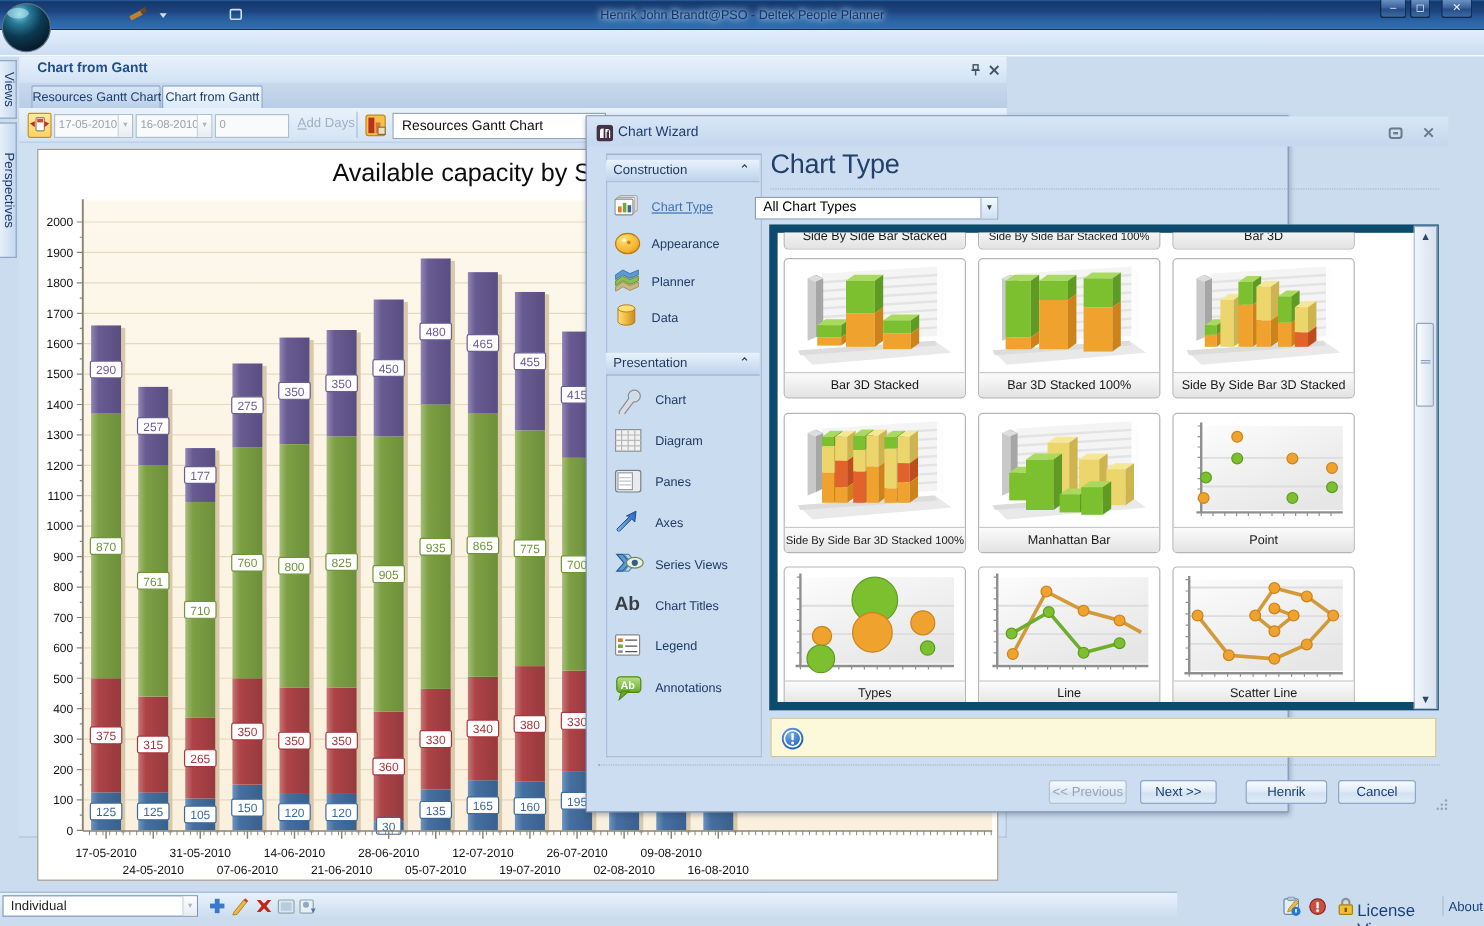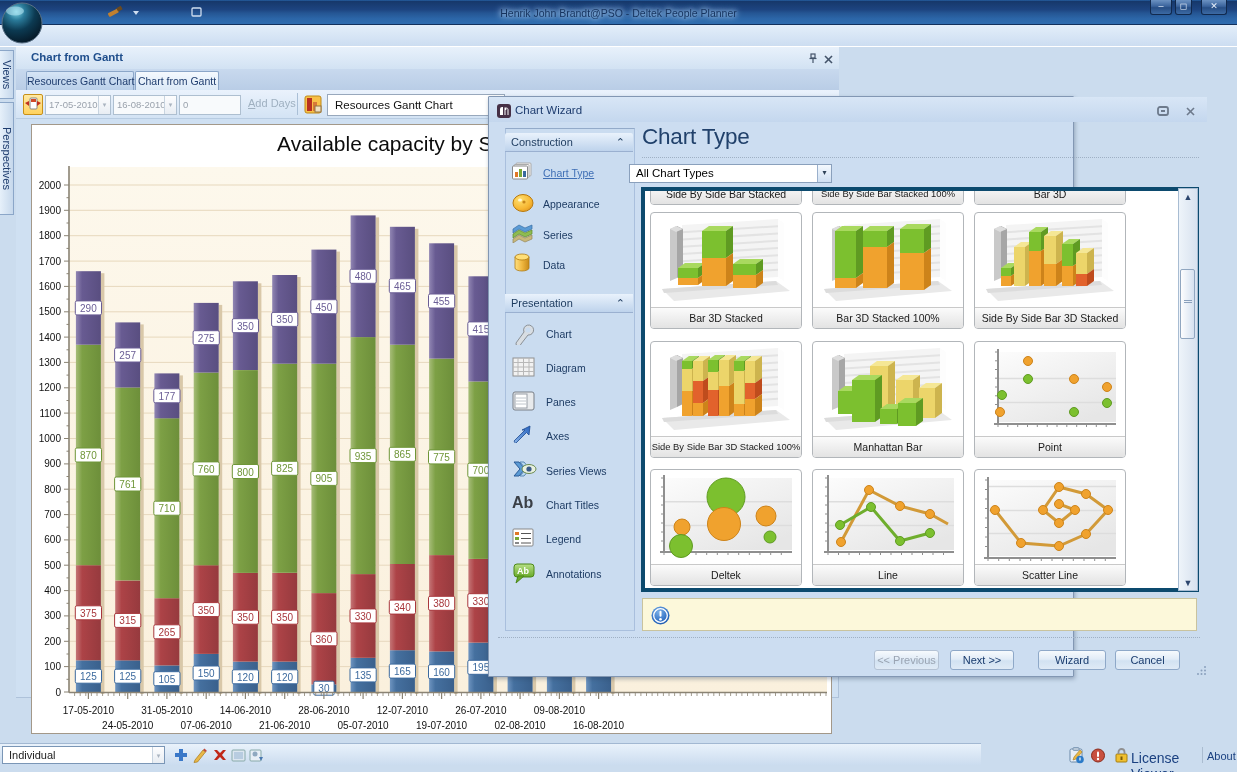--- a/index.html
+++ b/index.html
@@ -25,21 +25,21 @@
 #dlgtitle{left:0;top:0;width:718px;height:25px;background:linear-gradient(#d8e6f6,#c4d7ee)}
 #dlgtitletext{left:26px;top:7px;color:#1e3c6e;font-size:11.5px}
 #sidebar{left:16px;top:31px;width:130px;height:503px;border:1px solid #a9bfdd;border-top:1px solid #93aac9;background:#cadcf0}
 .grouphead{left:0;width:128px;height:19px;background:linear-gradient(#e9f2fc,#bed3ec);border-bottom:1px solid #9ab0d0;color:#1c3a5e;line-height:18px;padding-left:6px;font-size:11px}
 .sideitem{left:37px;color:#1e3c64;font-size:10.5px}
 #dlgheading{left:153px;top:27px;color:#21416b;font-size:22.5px;letter-spacing:-0.2px}
 #dotline1{left:153px;top:60px;width:557px;border-top:1px dotted #9fb0c4}
 #combo2{left:140px;top:67px;width:203px;height:19px;background:#fff;border:1px solid #8aa0bc}
 #combo2 span{position:absolute;left:6px;top:2px;color:#000;font-size:11.5px}
 #combo2 .btn{position:absolute;right:0;top:0;width:14px;height:17px;background:linear-gradient(#f4f9fe,#cfdff2);border-left:1px solid #9ab0cc;color:#2e4258;font-size:8px;text-align:center;line-height:16px}
-#gallery{left:152px;top:90px;width:558px;height:405px;background:#fff;border:4px solid #0c4a6e;overflow:hidden}
+#gallery{left:152px;top:90px;width:558px;height:405px;background:#fff;border:7px solid #0c4a6e;overflow:hidden}
 .card{position:absolute;width:152px;height:117px;background:#fff;border:1px solid #b2b6ba;border-radius:4px;overflow:hidden}
 .card .thumb{position:absolute;left:1px;top:2px;width:147px;height:92px}
 .card .clabel{position:absolute;left:0;bottom:0;width:150px;height:21px;background:linear-gradient(#fbfbfb,#e3e3e3);border-top:1px solid #c9c9c9;text-align:center;line-height:20px;color:#1a1a1a;font-size:10.5px;white-space:nowrap;overflow:hidden}
 #scrollbar{left:689px;top:91px;width:20px;height:403px;background:linear-gradient(90deg,#eef4fa,#d8e2ef);border:1px solid #a8bcd2}
 .sbtn{left:0;width:18px;height:14px;color:#2c466e;font-size:9px;text-align:center;line-height:14px}
 #sthumb{left:1px;top:80px;width:15px;height:70px;background:linear-gradient(90deg,#fdfdfe,#d5e1f0);border:1px solid #90a6c0;border-radius:2px}
 #infobar{left:153px;top:501px;width:555px;height:33px;background:#fcf8da;border:1px solid #c9c39e}
 #infotext{left:34px;top:11px;color:#333;font-weight:bold;font-size:9.5px;letter-spacing:-0.15px;white-space:nowrap}
 #dotline2{left:9px;top:540px;width:702px;border-top:1px dotted #9fb0c4}
 .dlgbtn{top:553px;height:20px;background:linear-gradient(#f6fafd 0%,#e2ecf7 45%,#d2e2f2 55%,#dfeaf6 100%);border:1px solid #8ea8c8;border-radius:3px;color:#1a3c6e;text-align:center;line-height:18px;font-size:11px}
@@ -687,21 +687,21 @@
         <ellipse cx="11" cy="10" rx="10" ry="8.5" fill="url(#pal)" stroke="#b87a10"></ellipse>
         <ellipse cx="8" cy="7" rx="2" ry="1.5" fill="#fff8e0" opacity="0.9"></ellipse>
         <circle cx="12" cy="9" r="1.6" fill="#c8861a"></circle>
       </svg></div>
     <div class="sideitem abs" style="left:54px;top:101px">Appearance</div>
     <div class="abs" style="left:22px;top:126px"><svg width="23" height="20" viewBox="0 0 23 20">
         <polygon points="2,6 8,2 14,5 21,2 21,6 14,9 8,6 2,10" fill="#5b9bd5" stroke="#3a6ea5" stroke-width="0.7"></polygon>
         <polygon points="2,11 8,7 14,10 21,7 21,11 14,14 8,11 2,15" fill="#8fbc50" stroke="#5c8a28" stroke-width="0.7"></polygon>
         <polygon points="2,16 8,12 14,15 21,12 21,16 14,19 8,16 2,20" fill="#c8b87a" stroke="#97875a" stroke-width="0.7"></polygon>
       </svg></div>
-    <div class="sideitem abs" style="left:54px;top:132px">Series</div>
+    <div class="sideitem abs" style="left:54px;top:132px">Planner</div>
     <div class="abs" style="left:24px;top:156px"><svg width="18" height="19" viewBox="0 0 18 19">
         <defs>
           <linearGradient id="cyl" x1="0" x2="1">
             <stop offset="0" stop-color="#ffe080"></stop>
             <stop offset="0.5" stop-color="#f0b840"></stop>
             <stop offset="1" stop-color="#c88a18"></stop>
           </linearGradient>
         </defs>
         <path d="M2 4 v11 a7 3 0 0 0 14 0 V4 z" fill="url(#cyl)" stroke="#b07c14" stroke-width="0.8"></path>
         <ellipse cx="9" cy="4" rx="7" ry="3" fill="#ffdf78" stroke="#b07c14" stroke-width="0.8"></ellipse>
@@ -1116,21 +1116,21 @@
             <line x1="108.0" y1="80" x2="108.0" y2="83" stroke="#8f8f8f" stroke-width="1"></line>
             <line x1="118.7" y1="80" x2="118.7" y2="83" stroke="#8f8f8f" stroke-width="1"></line>
             <line x1="129.3" y1="80" x2="129.3" y2="83" stroke="#8f8f8f" stroke-width="1"></line>
             <circle cx="74" cy="25" r="19" fill="#7cc02f" stroke="#5f9b22" stroke-width="1"></circle>
             <circle cx="72" cy="52" r="16.5" fill="#f0a22e" stroke="#cd831a" stroke-width="1"></circle>
             <circle cx="30" cy="55" r="8" fill="#f0a22e" stroke="#cd831a" stroke-width="1"></circle>
             <circle cx="114" cy="44" r="10" fill="#f0a22e" stroke="#cd831a" stroke-width="1"></circle>
             <circle cx="118" cy="65" r="6" fill="#7cc02f" stroke="#5f9b22" stroke-width="1"></circle>
             <circle cx="29" cy="74" r="11.5" fill="#7cc02f" stroke="#5f9b22" stroke-width="1"></circle>
           </svg></div>
-        <div class="clabel" style="">Deltek</div>
+        <div class="clabel" style="">Types</div>
       </div>
       <div class="card" style="left:329px;top:278px">
         <div class="thumb"><svg width="147" height="92" viewBox="0 0 147 92">
             <defs>
               <linearGradient id="pg" x1="0" y1="0" x2="0.7" y2="1">
                 <stop offset="0" stop-color="#fcfcfc"></stop>
                 <stop offset="1" stop-color="#e6e6e6"></stop>
               </linearGradient>
             </defs>
             <rect x="12" y="8" width="128" height="76" fill="url(#pg)"></rect>
@@ -1239,21 +1239,21 @@
         </defs>
         <circle cx="9.5" cy="9.5" r="9" fill="url(#inf)"></circle>
         <circle cx="9.5" cy="9.5" r="6.8" fill="none" stroke="#fff" stroke-width="1.3"></circle>
         <rect x="8.5" y="4.8" width="2" height="6" rx="1" fill="#fff"></rect>
         <circle cx="9.5" cy="13.2" r="1.3" fill="#fff"></circle>
       </svg>
     </div>
     <div id="dotline2" class="abs"></div>
     <div class="dlgbtn dis abs" style="left:385px;width:65px">&lt;&lt; Previous</div>
     <div class="dlgbtn abs" style="left:461px;width:64px">Next &gt;&gt;</div>
-    <div class="dlgbtn abs" style="left:549px;width:68px">Wizard</div>
+    <div class="dlgbtn abs" style="left:549px;width:68px">Henrik</div>
     <div class="dlgbtn abs" style="left:626px;width:65px">Cancel</div>
     <svg class="abs" style="left:708px;top:568px" width="10" height="10" viewBox="0 0 10 10">
       <g fill="#8aa0bc">
         <circle cx="8" cy="2" r="1"></circle>
         <circle cx="8" cy="5.5" r="1"></circle>
         <circle cx="8" cy="9" r="1"></circle>
         <circle cx="4.5" cy="5.5" r="1"></circle>
         <circle cx="4.5" cy="9" r="1"></circle>
         <circle cx="1" cy="9" r="1"></circle>
       </g>

